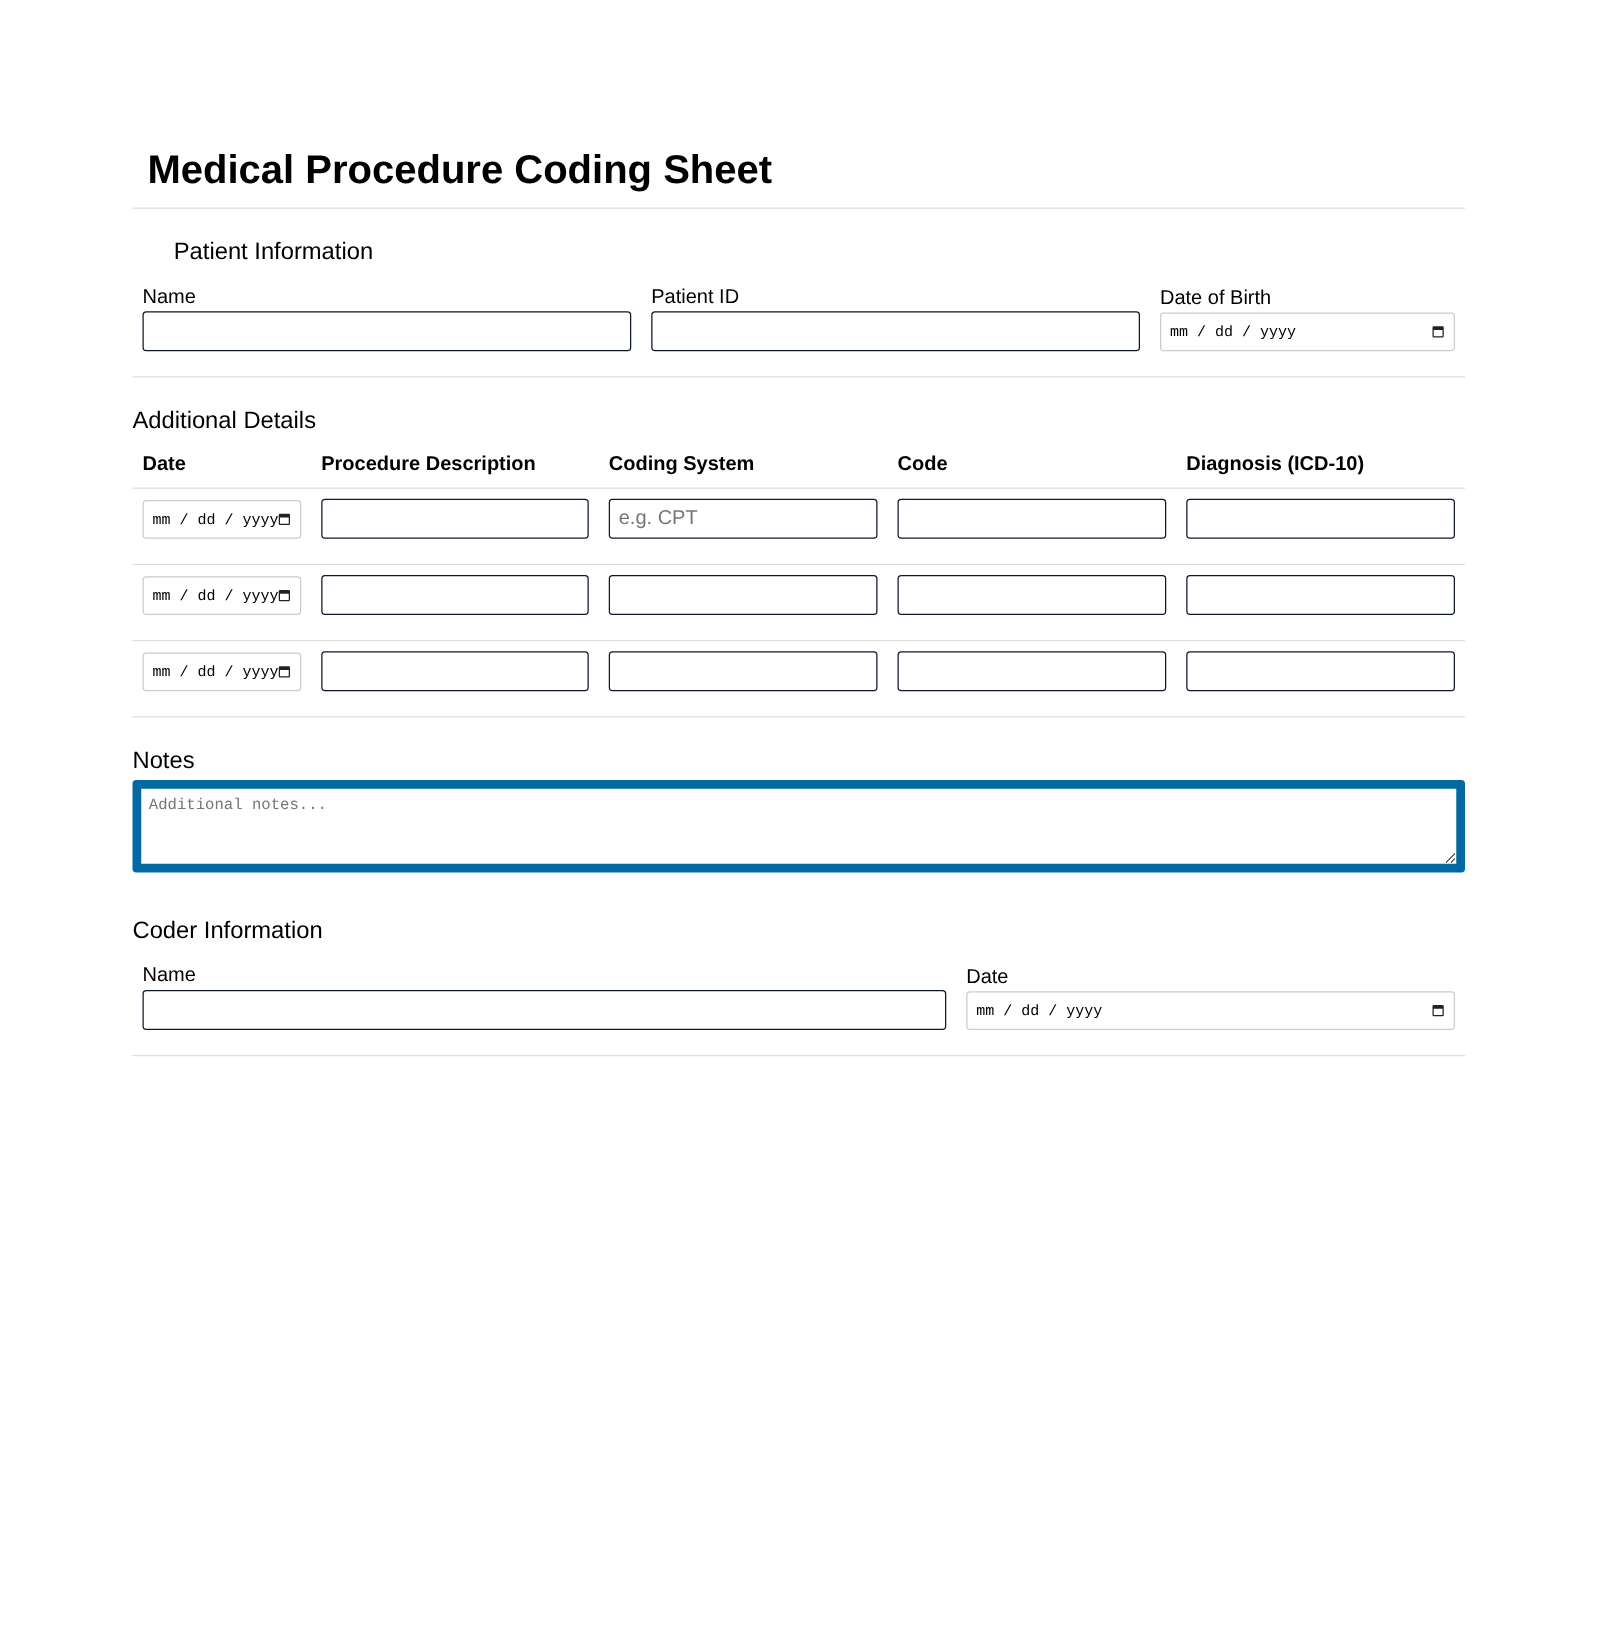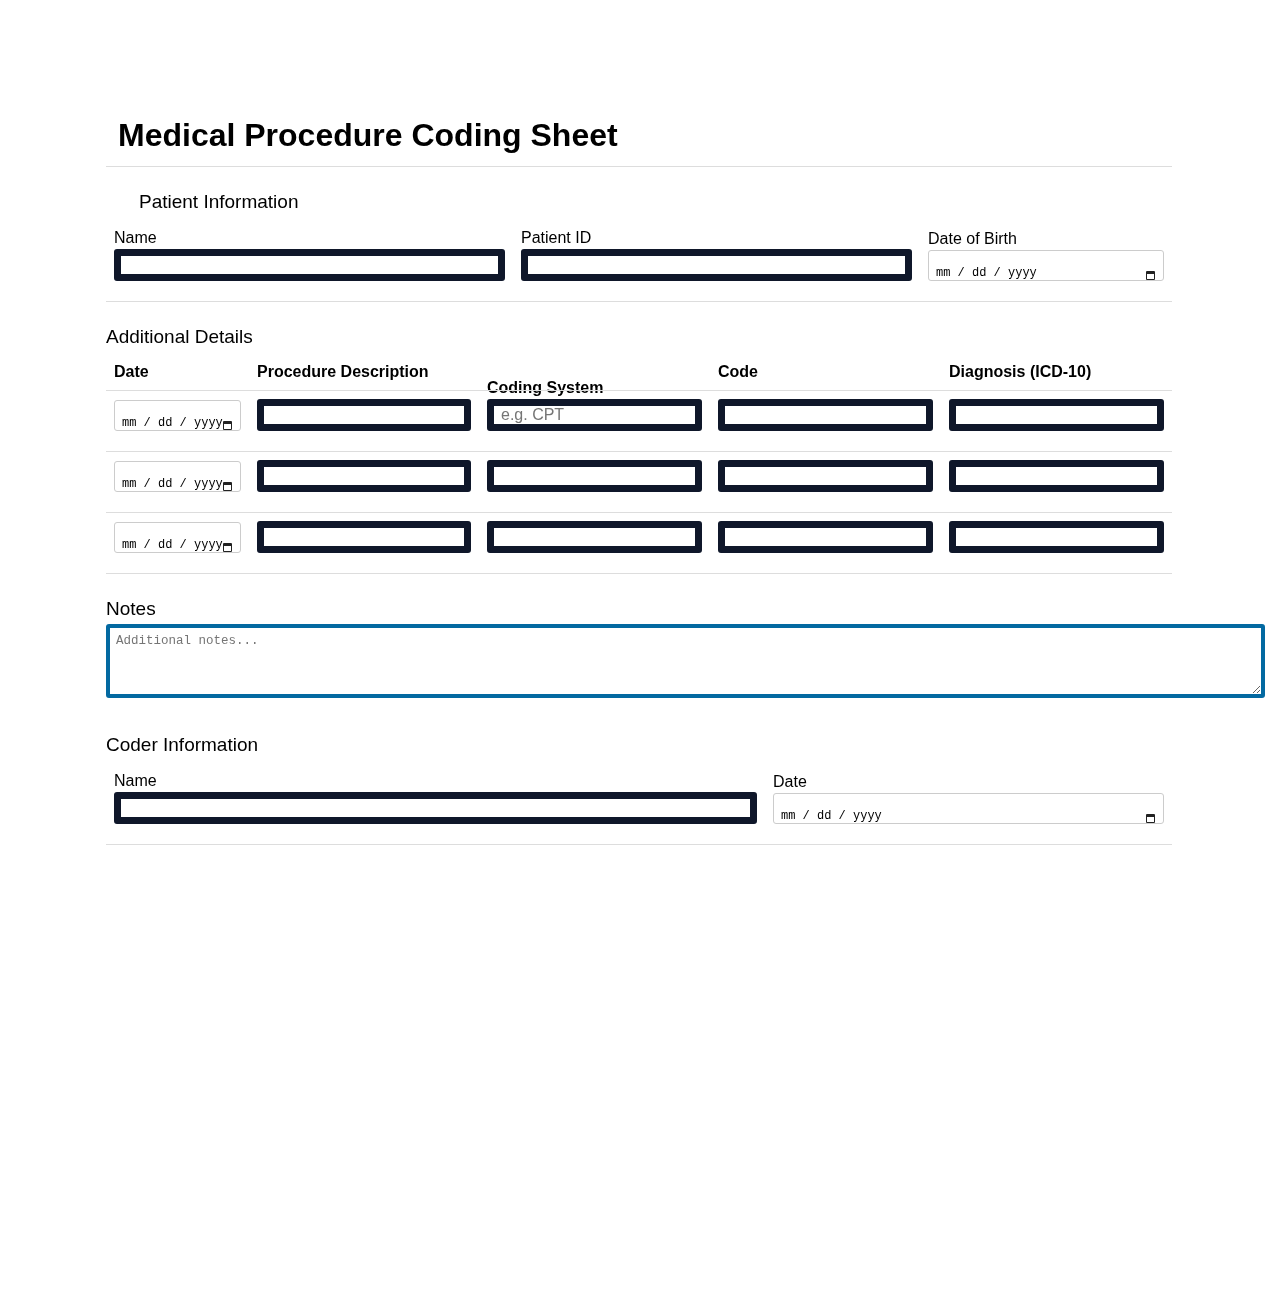--- a/index.html
+++ b/index.html
@@ -24,48 +24,48 @@
   }
   .section-title {
     position: absolute; left: 0;
     font-size: 19px; font-weight: normal; line-height: 24px;
   }
   .field-label {
     position: absolute; font-size: 16px; line-height: 20px;
   }
   .text-input {
     position: absolute; box-sizing: border-box;
-    height: 32px; border: 7px solid #0f172a; border-radius: 3px;
+    height: 32px; border: 1px solid #0f172a; border-radius: 3px;
     background: #fff; padding: 0 7px;
     font-family: "Liberation Sans", sans-serif; font-size: 16px;
     outline: none;
   }
   .text-input::placeholder { color: #757575; }
   .date-input {
     position: absolute; box-sizing: border-box;
     height: 32px; border: 1px solid #cccccc; border-radius: 3px;
     background: #fff;
-    display: flex; align-items: flex-end; justify-content: space-between;
+    display: flex; align-items: center; justify-content: space-between;
     padding: 0 8px 0 7px;
   }
   .date-text {
     font-family: "Liberation Mono", monospace; font-size: 12px; color: #000;
     letter-spacing: 0px;
   }
   .cal-icon {
     width: 9px; height: 9px; border: 1.5px solid #222; border-top-width: 3px;
     border-radius: 1px; box-sizing: border-box;
   }
   .th {
     position: absolute; top: 362px; font-size: 16px; font-weight: bold; line-height: 20px;
   }
   textarea.notes {
     position: absolute; box-sizing: border-box;
-    left: 0; top: 624px; width: 1159px; height: 74px;
-    border: 4px solid #0369a1; border-radius: 3px;
+    left: 0; top: 624px; width: 1066px; height: 74px;
+    border: 7px solid #0369a1; border-radius: 3px;
     padding: 6px 6px;
     font-family: "Liberation Mono", monospace; font-size: 12.5px;
     resize: both; outline: none;
   }
   textarea.notes::placeholder { color: #757575; }
 </style>
 </head>
 <body>
 
 <div class="page">
@@ -86,21 +86,21 @@
     <span class="date-text">mm / dd / yyyy</span>
     <span class="cal-icon"></span>
   </div>
 
   <div class="rule" style="top:301px;"></div>
 
   <div class="section-title" style="top:325px;">Additional Details</div>
 
   <div class="th" style="left:8px;">Date</div>
   <div class="th" style="left:151px;">Procedure Description</div>
-  <div class="th" style="left:381px;margin-top:16px;">Coding System</div>
+  <div class="th" style="left:381px;">Coding System</div>
   <div class="th" style="left:612px;">Code</div>
   <div class="th" style="left:843px;">Diagnosis (ICD-10)</div>
 
   <div class="rule" style="top:390px;"></div>
 
   <div>
     <div class="date-input" style="left:8px; top:400px; width:127px; height:31px;">
       <span class="date-text">mm / dd / yyyy</span>
       <span class="cal-icon"></span>
     </div>

